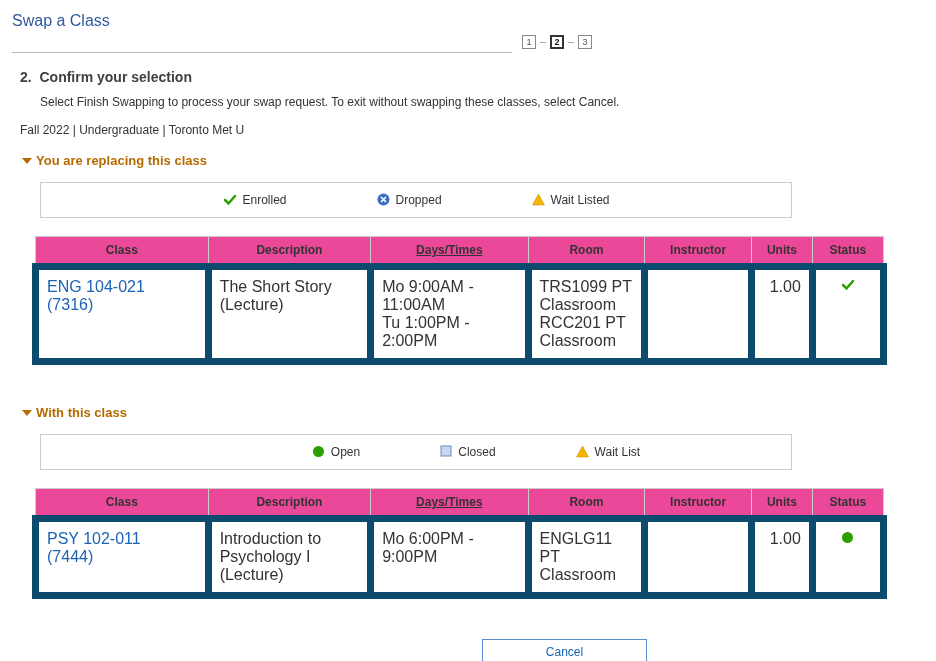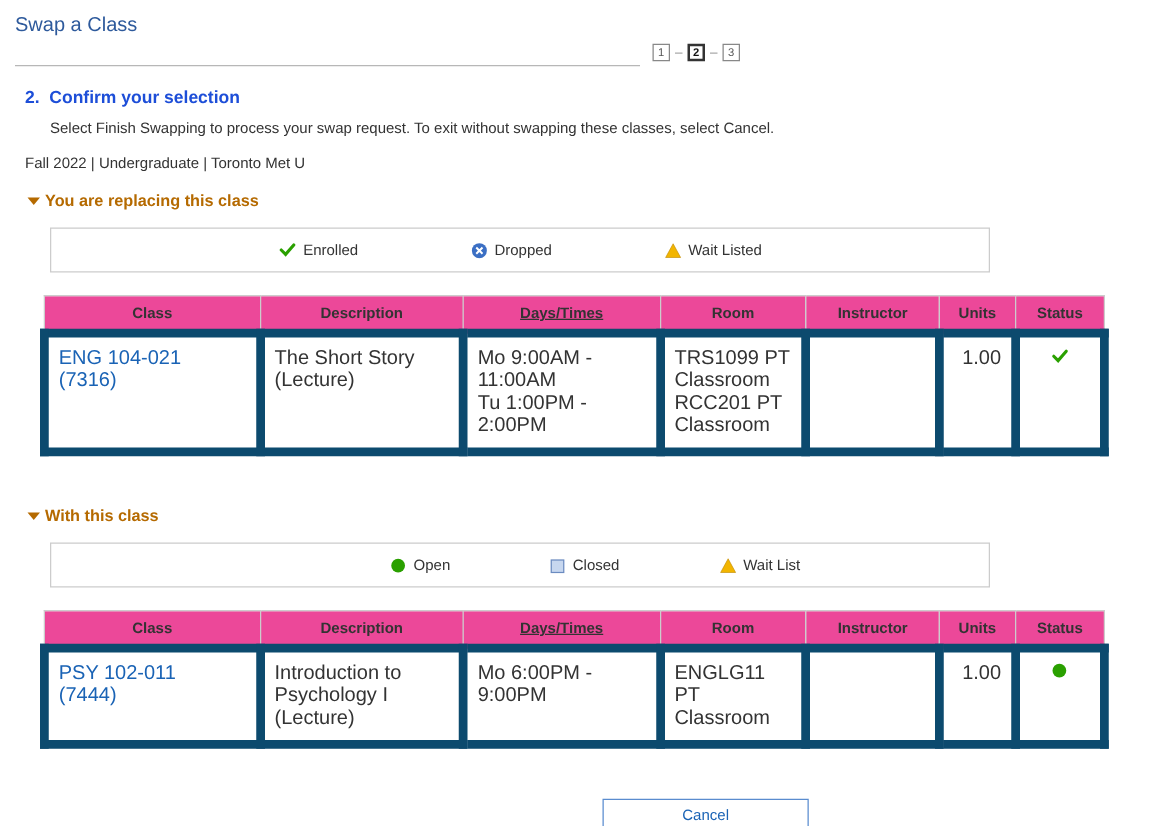--- a/index.html
+++ b/index.html
@@ -41,21 +41,21 @@
     border: 2px solid #333;
     color: #111;
     font-weight: bold;
   }
   .step-sep {
     width: 6px; height: 1px; background: #aaa;
   }
   .section-heading {
     font-size: 14px;
     font-weight: bold;
-    color: #1d4ed8;
+    color: #404040;
     margin: 14px 0 10px 8px;
   }
   .instructions {
     font-size: 12px;
     color: #333;
     margin: 0 0 14px 28px;
     max-width: 620px;
   }
   .term-line {
     font-size: 12px;
@@ -81,21 +81,21 @@
   .legend-box {
     border: 1px solid #ccc;
     margin: 0 0 18px 28px;
     width: 752px;
     padding: 10px 0;
     display: flex;
     align-items: center;
     justify-content: center;
     gap: 90px;
   }
-  .legend-item { display: flex; align-items: flex-end; gap: 6px; }
+  .legend-item { display: flex; align-items: flex-start; gap: 6px; }
   .data-table {
     border-collapse: collapse;
     width: 855px;
     margin: 0 0 40px 20px;
   }
   .data-table th {
     background: #ec4899;
     border: 1px solid #ccc;
     padding: 6px 8px;
     font-weight: bold;

